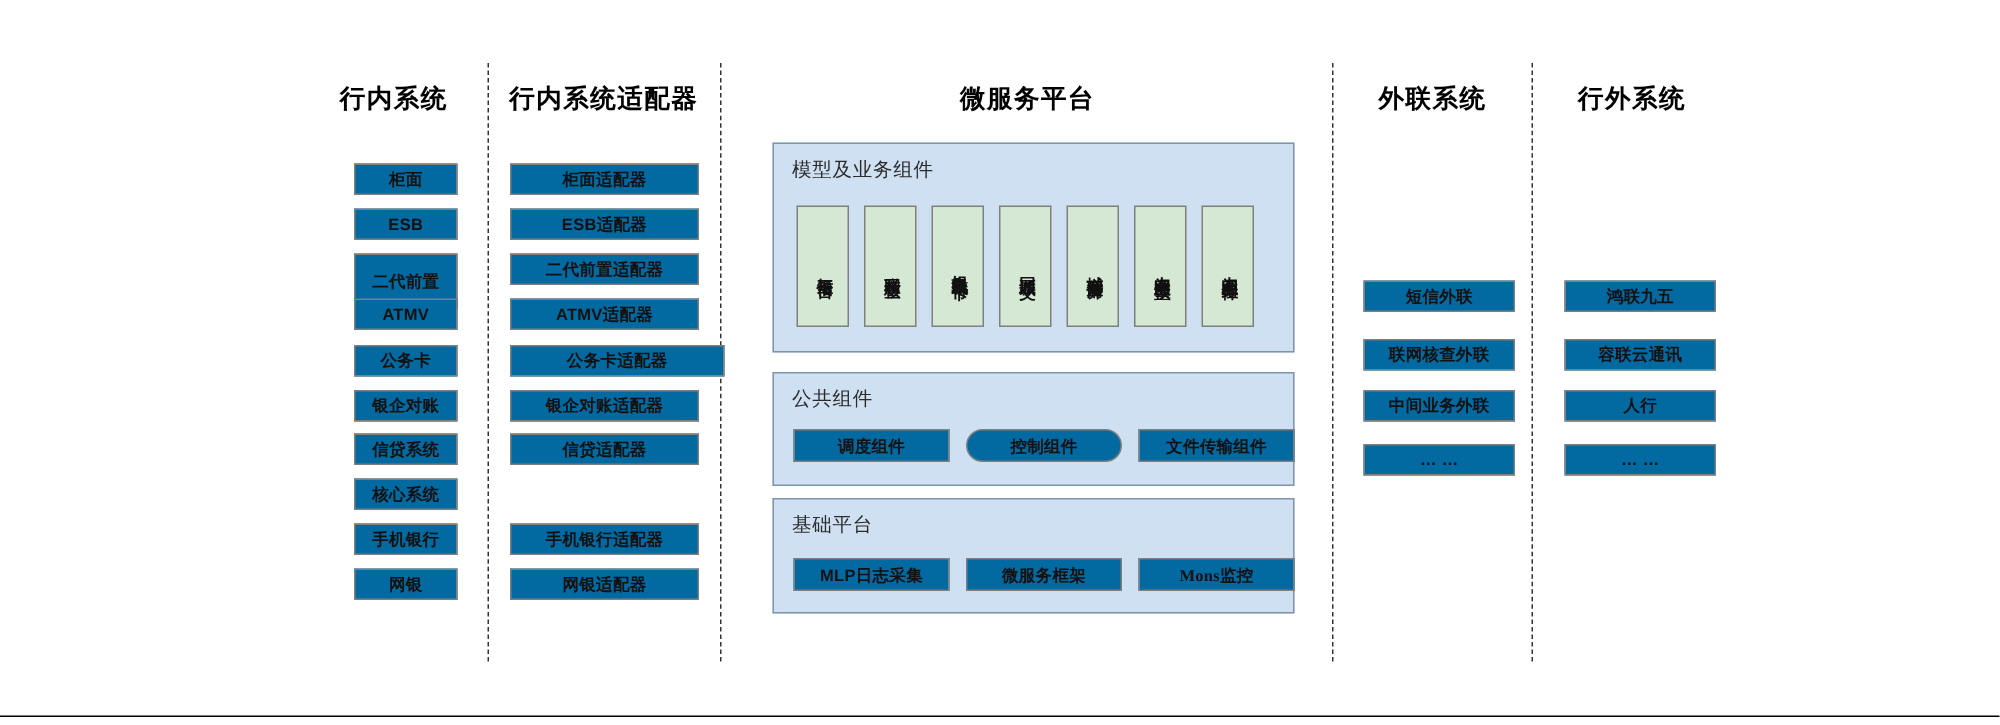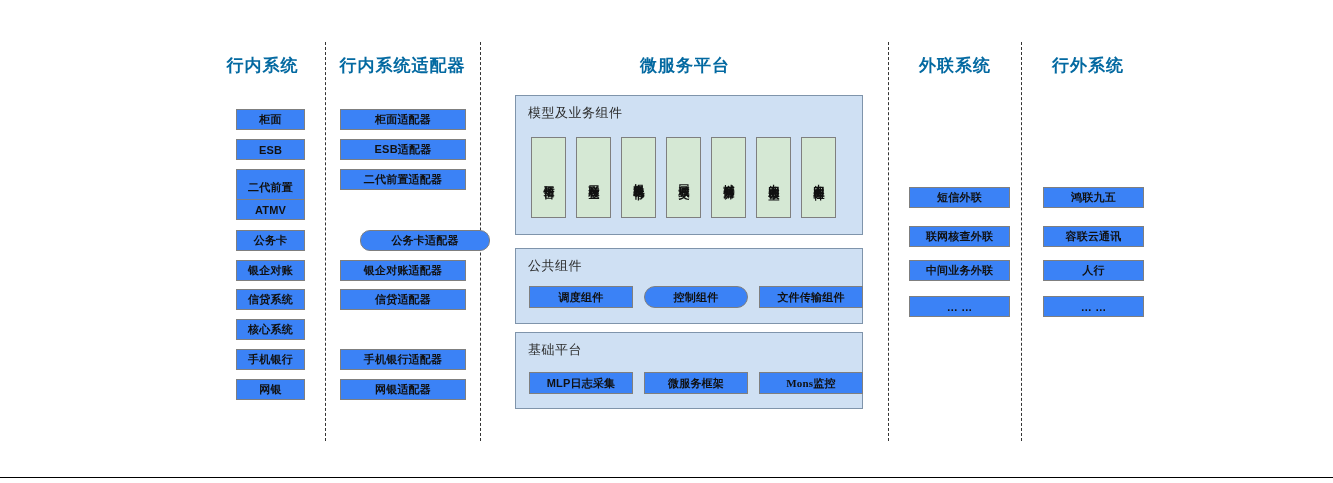--- a/index.html
+++ b/index.html
@@ -41,30 +41,30 @@
     width: 0;
     border-left: 1.4px dashed #333333;
   }
 
   
   .col-header {
     position: absolute;
     font-size: 17px;
     font-weight: bold;
     letter-spacing: 1px;
-    color: #0369a1;
+    color: #000000;
     text-align: center;
     white-space: nowrap;
     line-height: 20px;
   }
 
   
   .node {
     position: absolute;
-    background: #3b82f6;
+    background: #0369a1;
     border: 1.2px solid #7f7f7f;
     box-sizing: border-box;
     display: flex;
     align-items: center;
     justify-content: center;
     font-size: 11px;
     color: #111111;
     white-space: nowrap;
     font-weight: bold;
     letter-spacing: 0.2px;
@@ -135,21 +135,22 @@
   <div class="node" style="left:236px; top:230px; width:69px; height:21px;">公务卡</div>
   <div class="node" style="left:236px; top:260px; width:69px; height:21px;">银企对账</div>
   <div class="node" style="left:236px; top:289px; width:69px; height:21px;">信贷系统</div>
   <div class="node" style="left:236px; top:319px; width:69px; height:21px;">核心系统</div>
   <div class="node" style="left:236px; top:349px; width:69px; height:21px;">手机银行</div>
   <div class="node" style="left:236px; top:379px; width:69px; height:21px;">网银</div>
 
   <div class="node" style="left:340px; top:109px; width:126px; height:21px;">柜面适配器</div>
   <div class="node" style="left:340px; top:139px; width:126px; height:21px;">ESB适配器</div>
   <div class="node" style="left:340px; top:169px; width:126px; height:21px;">二代前置适配器</div>
-  <div class="node" style="left:360px; top:230px; width:130px; height:21px;border-radius:10px;">公务卡适配器</div>
+  <div class="node" style="left:340px; top:199px; width:126px; height:21px;">ATMV适配器</div>
+  <div class="node" style="left:340px; top:230px; width:143px; height:21px;">公务卡适配器</div>
   <div class="node" style="left:340px; top:260px; width:126px; height:21px;">银企对账适配器</div>
   <div class="node" style="left:340px; top:289px; width:126px; height:21px;">信贷适配器</div>
   <div class="node" style="left:340px; top:349px; width:126px; height:21px;">手机银行适配器</div>
   <div class="node" style="left:340px; top:379px; width:126px; height:21px;">网银适配器</div>
 
   <div class="band" style="left:515px; top:95px; width:348px; height:140px;">
     <div class="band-title">模型及业务组件</div>
   </div>
   <div class="node-vert" style="left:531px; top:137px; width:35px; height:81px;">
     <span>短信平台</span>

